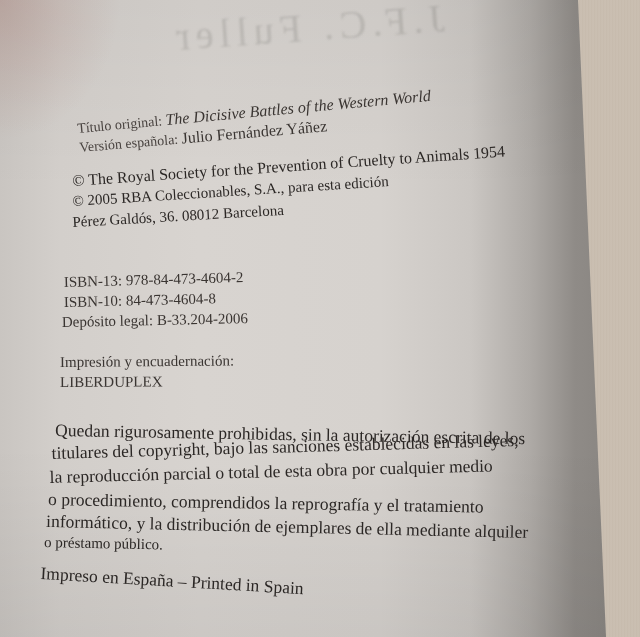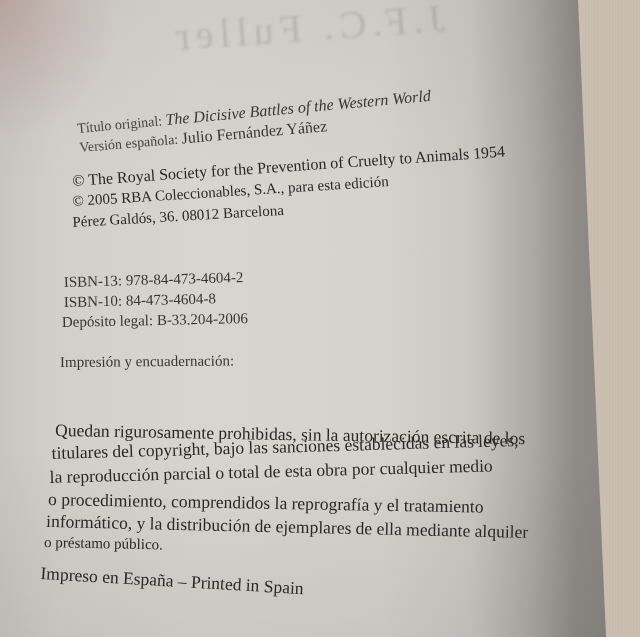--- a/index.html
+++ b/index.html
@@ -100,20 +100,21 @@
 
     <div class="line medium" style="left:73px; top:172px; transform: rotate(-3.9deg);">© The Royal Society for the Prevention of Cruelty to Animals 1954</div>
     <div class="line medium" style="left:73px; top:193px; transform: rotate(-3.6deg); font-size:15px;">© 2005 RBA Coleccionables, S.A., para esta edición</div>
     <div class="line medium" style="left:73px; top:214px; transform: rotate(-3.3deg); font-size:15px;">Pérez Galdós, 36. 08012 Barcelona</div>
 
     <div class="line small" style="left:64px; top:274px; transform: rotate(-1.6deg); font-size:15px;">ISBN-13: 978-84-473-4604-2</div>
     <div class="line small" style="left:64px; top:294px; transform: rotate(-1.4deg); font-size:15px;">ISBN-10: 84-473-4604-8</div>
     <div class="line small" style="left:62px; top:314px; transform: rotate(-1.2deg); font-size:15px;">Depósito legal: B-33.204-2006</div>
 
     <div class="line small" style="left:60px; top:354px; transform: rotate(-0.5deg); font-size:15px;">Impresión y encuadernación:</div>
+    <div class="line small" style="left:60px; top:374px; transform: rotate(-0.3deg); font-size:15px;">LIBERDUPLEX</div>
 
     <div class="line large" style="left:55px; top:420px; transform: rotate(1.0deg);">Quedan rigurosamente prohibidas, sin la autorización escrita de los</div>
     <div class="line large" style="left:52px; top:443px; transform: rotate(-1.6deg);">titulares del copyright, bajo las sanciones establecidas en las leyes,</div>
     <div class="line large" style="left:50px; top:467px; transform: rotate(-1.5deg);">la reproducción parcial o total de esta obra por cualquier medio</div>
     <div class="line large" style="left:48px; top:489px; transform: rotate(1.0deg);">o procedimiento, comprendidos la reprografía y el tratamiento</div>
     <div class="line large" style="left:46px; top:511px; transform: rotate(1.3deg);">informático, y la distribución de ejemplares de ella mediante alquiler</div>
     <div class="line large" style="left:44px; top:534px; transform: rotate(1.2deg); font-size:15px;">o préstamo público.</div>
 
     <div class="line large" style="left:40px; top:563px; transform: rotate(3.3deg);">Impreso en España – Printed in Spain</div>
   </div>

